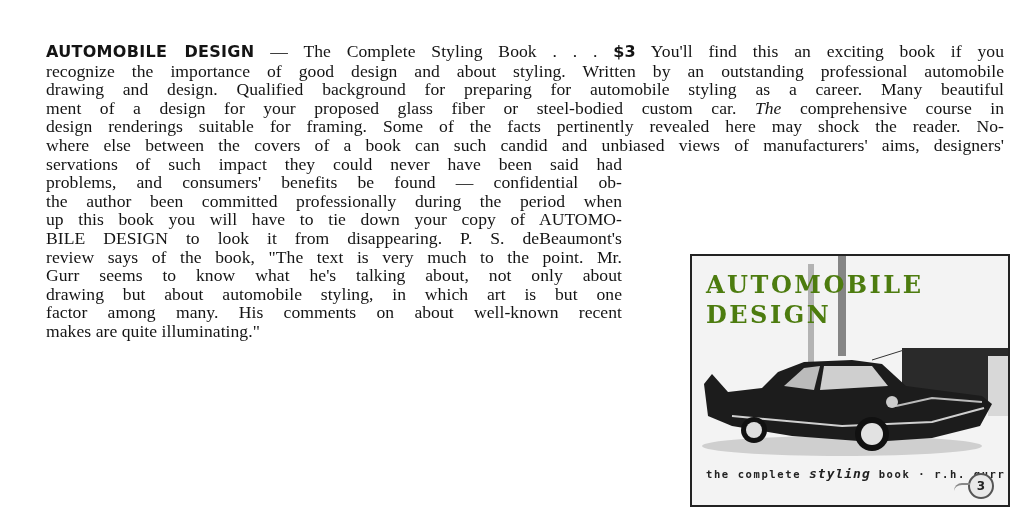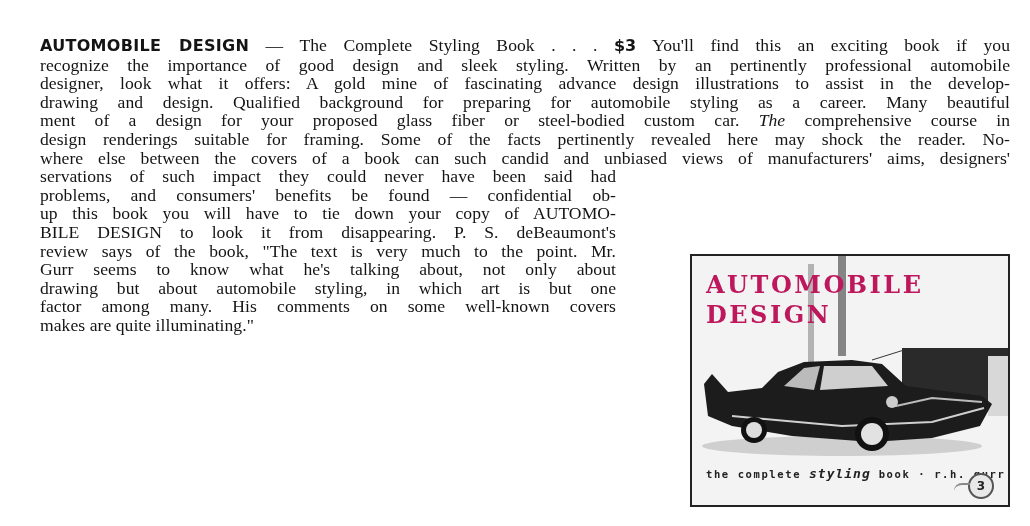--- a/index.html
+++ b/index.html
@@ -3,41 +3,41 @@
   <meta charset="utf-8">
   <style>
     html, body { margin: 0; padding: 0; }
     body {
       width: 1030px; height: 526px; background: #ffffff; position: relative; overflow: hidden;
       color: #141414;
     }
     .page { position: absolute; left: 40px; top: 36px; width: 970px; }
     .para {
       font-family: "Liberation Serif", "DejaVu Serif", serif;
-      font-size: 17.6px; line-height: 18.6px; margin: 0; text-align: justify;
+      font-size: 17.6px; line-height: 18.6px; margin: 6px; text-align: justify;
       letter-spacing: 0.05px;
     }
     .para .line { display: block; text-align: justify; text-align-last: justify; white-space: nowrap; }
     .para .line.last { text-align-last: left; }
     .narrow { width: 576px; }
     .headline {
       font-family: "DejaVu Sans", "Liberation Sans", sans-serif; font-weight: bold;
       font-size: 16px; letter-spacing: 0.3px;
     }
     .price { font-family: "DejaVu Sans", "Liberation Sans", sans-serif; font-weight: bold; font-size: 16px; }
     .it { font-style: italic; }
 
     .book {
       position: absolute; left: 690px; top: 254px; width: 320px; height: 253px;
       border: 2px solid #222; background: #f3f3f3; box-sizing: border-box; overflow: hidden;
     }
     .book-title {
       position: absolute; left: 14px; top: 14px;
       font-family: "DejaVu Serif", "Liberation Serif", serif; font-weight: bold;
-      font-size: 24px; line-height: 30px; letter-spacing: 2.5px; color: #be185d;
+      font-size: 24px; line-height: 30px; letter-spacing: 2.5px; color: #4d7c0f;
     }
     .book-sub {
       position: absolute; left: 14px; top: 210px; width: 300px;
       font-family: "DejaVu Sans Mono", "Liberation Mono", monospace; font-size: 10.5px;
       letter-spacing: 1.6px; color: #222; font-weight: bold; white-space: nowrap;
     }
     .book-sub .sty { font-style: italic; font-size: 13px; letter-spacing: 1px; }
     .book-badge {
       position: absolute; right: 14px; bottom: 6px; width: 22px; height: 22px; border-radius: 50%;
       border: 2px solid #555; background: #e8e8e8; font-family: "DejaVu Sans", sans-serif;
@@ -48,35 +48,35 @@
       border-top: 2px solid #888; border-radius: 10px 0 0 0;
     }
     svg.car { position: absolute; left: 0; top: 0; }
   </style>
 </head>
 <body>
 
 <div class="page">
   <div class="para">
     <span class="line"><span class="headline">AUTOMOBILE DESIGN</span><span> — </span><span>The Complete Styling Book</span><span> . . . </span><span class="price">$3</span> <span>You'll find this an exciting book if you</span></span>
-    <span class="line">recognize the importance of good design and sleek styling. Written by an pertinently professional automobile</span>
-    <span class="line">designer, look what it offers: A gold mine of fascinating advance design illustrations to assist in the develop-</span>
+    <span class="line">recognize the importance of good design and about styling. Written by an outstanding professional automobile</span>
     <span class="line">drawing and design. Qualified background for preparing for automobile styling as a career. Many beautiful</span>
     <span class="line"><span>ment of a design for your proposed glass fiber or steel-bodied custom car. </span><span class="it">The</span><span> comprehensive course in</span></span>
     <span class="line">design renderings suitable for framing. Some of the facts pertinently revealed here may shock the reader. No-</span>
     <span class="line">where else between the covers of a book can such candid and unbiased views of manufacturers' aims, designers'</span>
     <div class="narrow">
       <span class="line">servations of such impact they could never have been said had</span>
       <span class="line">problems, and consumers' benefits be found — confidential ob-</span>
+      <span class="line">the author been committed professionally during the period when</span>
       <span class="line">up this book you will have to tie down your copy of AUTOMO-</span>
       <span class="line">BILE DESIGN to look it from disappearing. P. S. deBeaumont's</span>
       <span class="line">review says of the book, "The text is very much to the point. Mr.</span>
       <span class="line">Gurr seems to know what he's talking about, not only about</span>
       <span class="line">drawing but about automobile styling, in which art is but one</span>
-      <span class="line">factor among many. His comments on some well-known covers</span>
+      <span class="line">factor among many. His comments on about well-known recent</span>
       <span class="line last">makes are quite illuminating."</span>
     </div>
   </div>
 </div>
 
 <div class="book">
   <svg class="car" width="320" height="253" viewBox="0 0 320 253">
 
     <rect x="116" y="8" width="6" height="100" fill="#888" opacity="0.6"></rect>
     <rect x="146" y="0" width="8" height="100" fill="#555" opacity="0.7"></rect>

